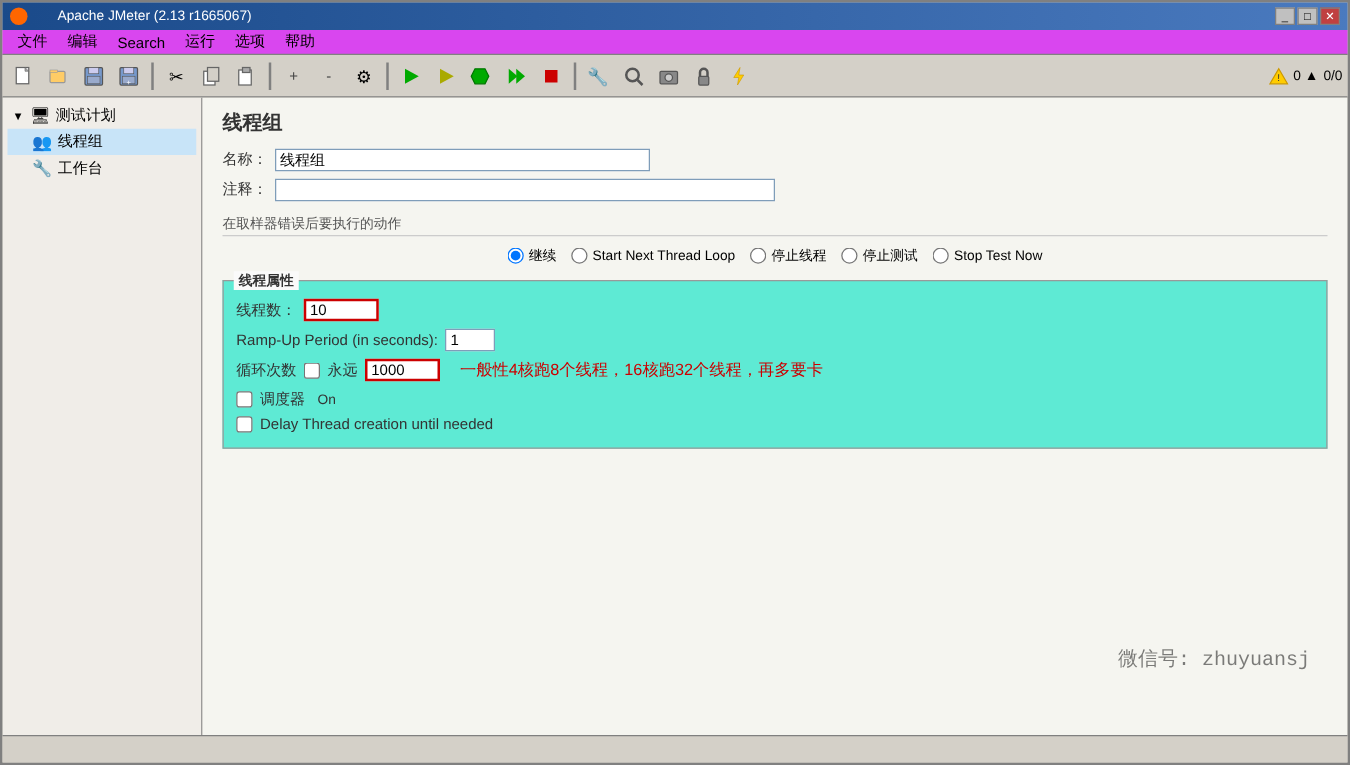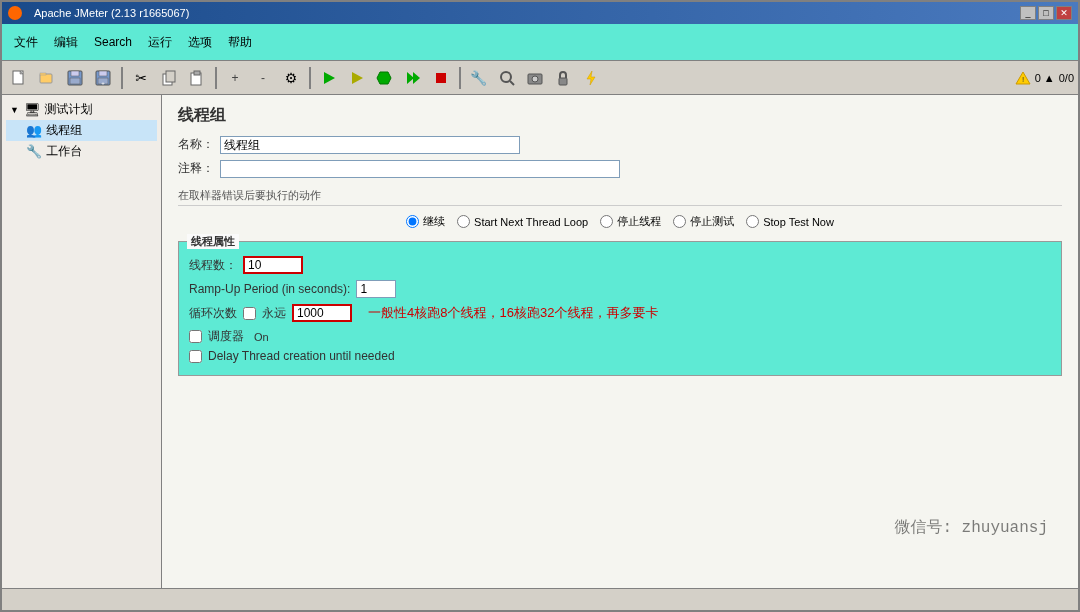--- a/index.html
+++ b/index.html
@@ -24,21 +24,21 @@
       height: 22px;
       display: flex;
       align-items: center;
       padding: 0 6px;
       justify-content: space-between;
       flex-shrink: 0;
     }
     .title-bar-left {
       display: flex;
       align-items: center;
-      gap: 12px;
+      gap: 24px;
       font-size: 11px;
     }
     .title-icon {
       width: 14px;
       height: 14px;
       background: #ff6600;
       border-radius: 50%;
       display: inline-block;
     }
     .title-controls {
@@ -52,24 +52,24 @@
       border: 1px solid #808080;
       display: flex;
       align-items: center;
       justify-content: center;
       font-size: 9px;
       cursor: pointer;
       color: #000;
     }
     .title-btn.close { background: #c04040; color: white; }
     .menu-bar {
-      background: #5eead4;
+      background: #d946ef;
       border-bottom: 1px solid #808080;
       display: flex;
-      height: 37px;
+      height: 20px;
       align-items: center;
       padding: 0 4px;
       flex-shrink: 0;
     }
     .menu-item {
       padding: 2px 8px;
       font-size: 12px;
       cursor: pointer;
       color: #000;
     }

